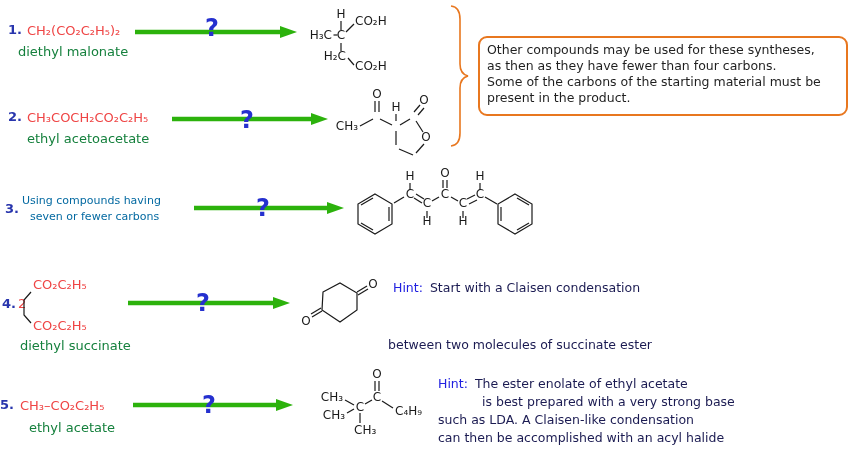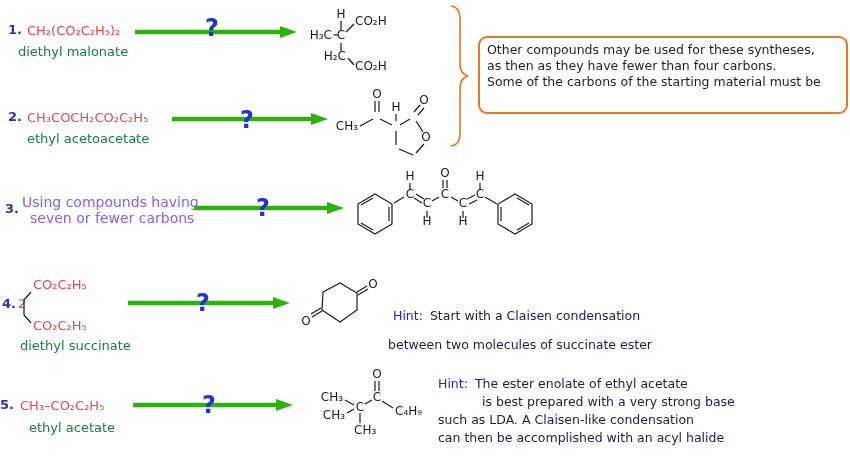--- a/index.html
+++ b/index.html
@@ -3,23 +3,23 @@
 <meta charset="utf-8">
 <style>
   html,body{margin:0;padding:0;background:#fff;}
   #page{position:relative;width:850px;height:461px;background:#ffffff;overflow:hidden;
         font-family:"DejaVu Sans","Liberation Sans",sans-serif;color:#1a1a1a;}
   .abs{position:absolute;white-space:nowrap;}
   .num{font-weight:bold;font-size:13px;color:#2835AD;}
   .formula{font-size:13px;color:#ef4444;}
   .cname{font-size:13px;color:#15803d;}
   .qmark{font-size:24px;font-weight:bold;color:#2530CF;line-height:1;}
-  .plain{font-size:14px;color:#8b5cf6;}
+  .plain{font-size:11px;color:#0369a1;}
   .note-box{position:absolute;left:478px;top:36px;width:352px;border:2px solid #E8771F;
-            border-radius:9px;padding:4px 7px 22px 7px;font-size:12.5px;line-height:16px;color:#1f1f1f;}
+            border-radius:9px;padding:4px 7px 8px 7px;font-size:12.5px;line-height:16px;color:#1f1f1f;}
   .hint-line{position:absolute;font-size:12.5px;color:#1B1B52;white-space:nowrap;}
   .hint-label{color:#2020E0;margin-right:7px;}
   svg{position:absolute;overflow:visible;}
   svg text{font-family:"DejaVu Sans","Liberation Sans",sans-serif;font-size:12px;fill:#1a1a1a;}
   .bond{stroke:#1a1a1a;stroke-width:1.2;fill:none;}
   .arrow-line{stroke:#2CB20C;stroke-width:4.5;}
   .arrow-head{fill:#2CB20C;}
   .brace{stroke:#E8771F;stroke-width:1.6;fill:none;}
 </style>
 </head>
@@ -51,20 +51,21 @@
   </svg>
 
   <svg style="left:443px;top:4px;" width="30" height="146">
     <path class="brace" d="M 8,2 Q 17,3 17,15 L 17,60 Q 17,70 25,72 Q 17,74 17,84 L 17,129 Q 17,141 8,142"></path>
   </svg>
 
   <div class="note-box">
     <div>Other compounds may be used for these syntheses,</div>
     <div>as then as they have fewer than four carbons.</div>
     <div>Some of the carbons of the starting material must be</div>
+    <div>present in the product.</div>
   </div>
 
   <span class="abs num" style="left:8px;top:109px;">2.</span>
   <span class="abs formula" style="left:27px;top:110px;">CH₃COCH₂CO₂C₂H₅</span>
   <span class="abs cname" style="left:27px;top:131px;">ethyl acetoacetate</span>
   <svg style="left:172px;top:111px;" width="156" height="16">
     <line class="arrow-line" x1="0" y1="8" x2="141" y2="8"></line>
     <polygon class="arrow-head" points="139,2 156,8 139,14"></polygon>
   </svg>
   <span class="abs qmark" style="left:240px;top:108px;">?</span>
@@ -150,21 +151,21 @@
   <svg style="left:298px;top:274px;" width="85" height="60">
     <polygon class="bond" points="25,18 42,9 59,19 59,36 42,48 24,36"></polygon>
     <line class="bond" x1="59" y1="18" x2="69" y2="12"></line>
     <line class="bond" x1="60" y1="21" x2="70" y2="15"></line>
     <text x="75" y="14" text-anchor="middle">O</text>
     <line class="bond" x1="24" y1="37" x2="14" y2="43"></line>
     <line class="bond" x1="23" y1="34" x2="13" y2="40"></line>
     <text x="8" y="51" text-anchor="middle">O</text>
   </svg>
 
-  <div class="hint-line" style="left:393px;top:308px;">
+  <div class="hint-line" style="left:393px;top:280px;">
     <span class="hint-label">Hint:</span><span>Start with a Claisen condensation</span>
   </div>
   <div class="hint-line" style="left:388px;top:312px;margin-top:25px;">between two molecules of succinate ester</div>
 
   <span class="abs num" style="left:0px;top:397px;">5.</span>
   <span class="abs formula" style="left:20px;top:398px;">CH₃–CO₂C₂H₅</span>
   <span class="abs cname" style="left:29px;top:420px;">ethyl acetate</span>
   <svg style="left:133px;top:397px;" width="160" height="16">
     <line class="arrow-line" x1="0" y1="8" x2="145" y2="8"></line>
     <polygon class="arrow-head" points="143,2 160,8 143,14"></polygon>

